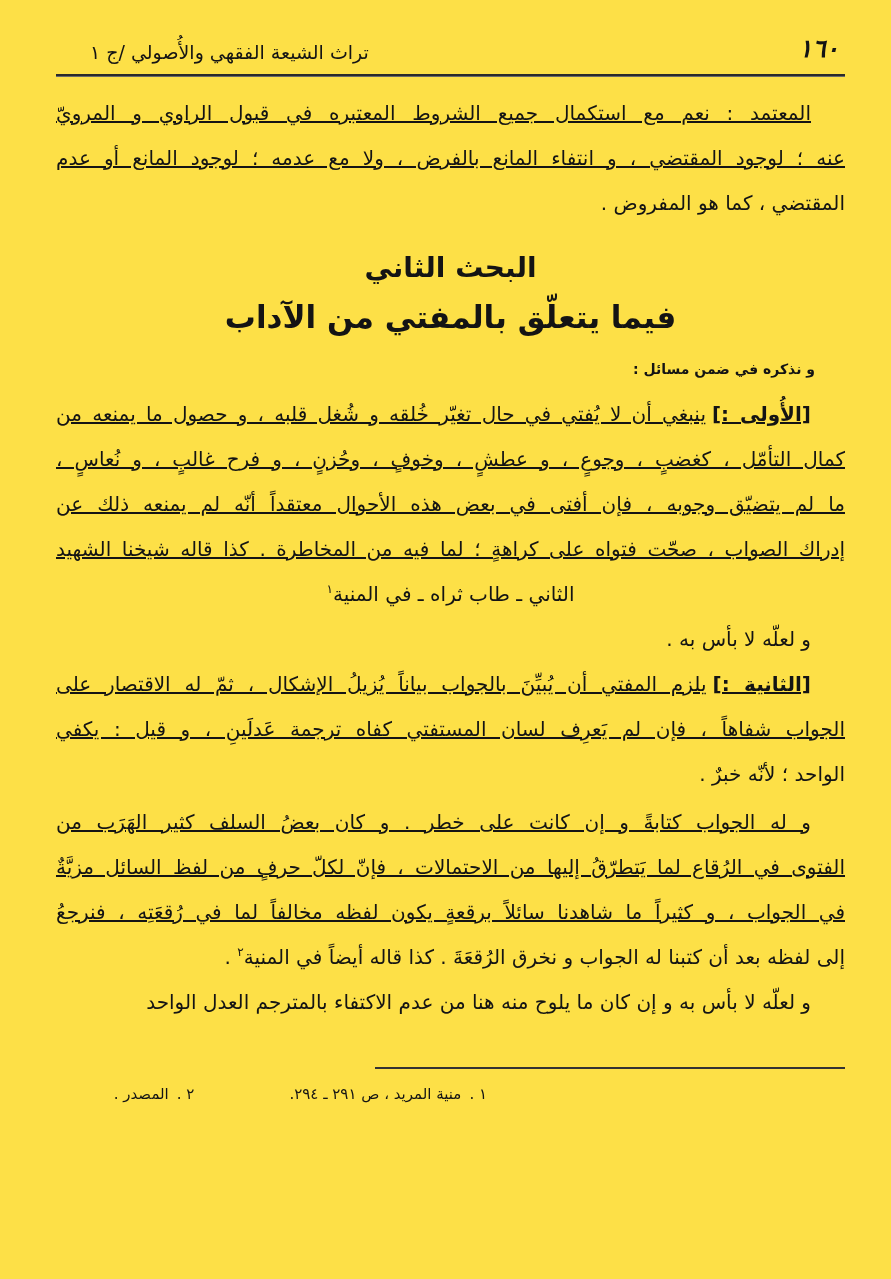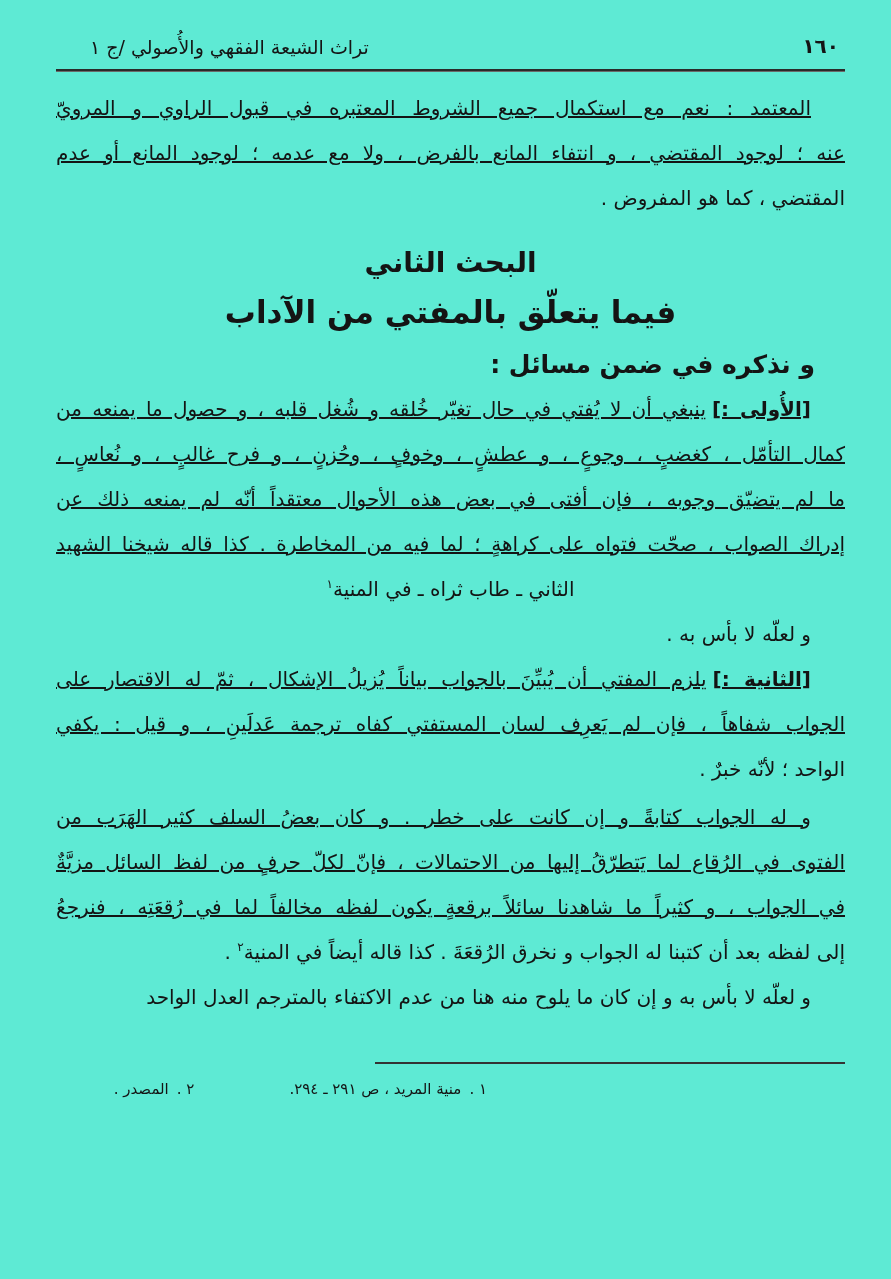--- a/index.html
+++ b/index.html
@@ -1,56 +1,56 @@
 <!DOCTYPE html>
 <html lang="ar"><head>
 <meta charset="utf-8">
 <style>
   html,body{margin:0;padding:0;background:#e9e9e9;}
   .page{
     position:relative;
     width:891px;height:1279px;
     margin:0 auto;
-    background:#5eead4;
+    background:#fde047;
     color:#141414;
     font-family:"DejaVu Sans", sans-serif;
     box-sizing:border-box;
     padding:34px 46px 0 56px;
     direction:rtl;
     overflow:hidden;
   }
   
   .header{
     direction:ltr;
     display:flex;
     justify-content:space-between;
     align-items:flex-end;
     padding:0 6px 0 34px;
   }
   .header .book-title{font-size:19px; direction:rtl;}
-  .header .page-num{font-size:20px; font-weight:bold; letter-spacing:2px;}
+  .header .page-num{font-size:25px; font-weight:bold; letter-spacing:2px;font-style:italic;}
   .header-rule{
     margin-top:11px;
     height:0;
     border-top:2.5px solid #2a2a2a;
     border-bottom:1px solid #6a6a6a;
   }
   
   .line{font-size:20px;line-height:45px;}
   .j{text-align:justify;text-align-last:justify;text-decoration:underline;}
   .end{text-align:right;}
   .center{text-align:center;}
   .ind{text-indent:34px;}
   .lead{font-weight:bold;margin-left:6px;}
   sup.fnref{font-size:12px;line-height:0;}
   .para{margin:0;}
   .p1{margin-top:14px;}
   .h1{font-size:28px;font-weight:bold;text-align:center;margin:25px 0 4px;}
   .h2{font-size:31px;font-weight:bold;text-align:center;margin:15px 0 0;}
-  .intro{font-weight:bold;font-size:25px;text-indent:30px;margin-top:12px;}
+  .intro{font-weight:bold;font-size:14px;text-indent:30px;margin-top:12px;}
   .p5{margin-top:3px;}
   
   .footnotes{margin-top:42px;}
   .fn-rule{
     width:470px;
     margin-left:0;   
     margin-right:0;
     border-top:2px solid #333;
   }
   

